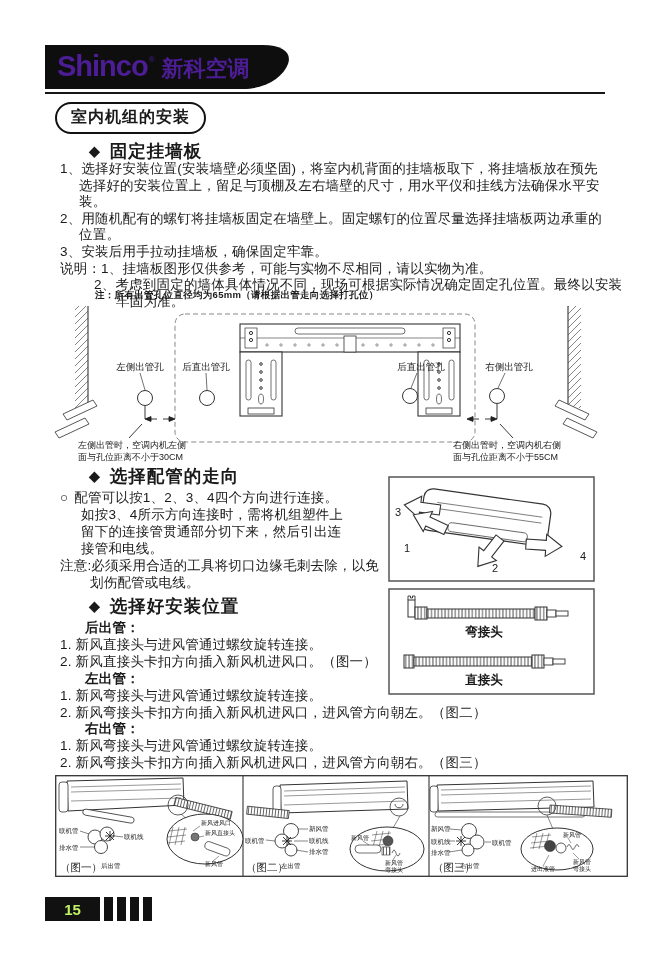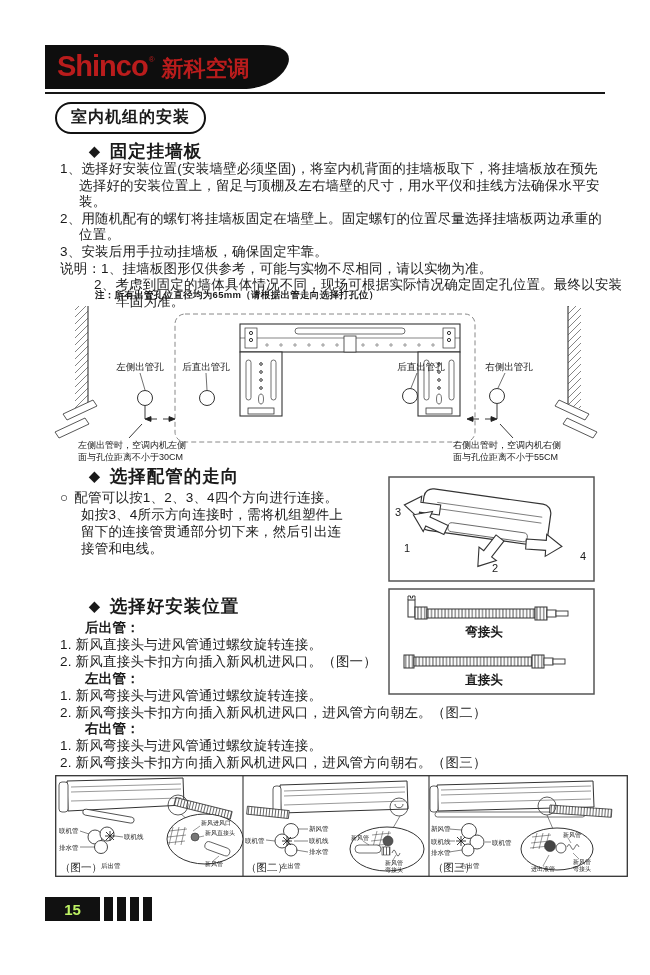--- a/index.html
+++ b/index.html
@@ -1,20 +1,20 @@
 <!DOCTYPE html>
 <html><head>
 <meta charset="utf-8">
 <style>
   html,body{margin:0;padding:0;background:#ffffff;}
   .page{position:relative;width:650px;height:975px;background:#ffffff;overflow:hidden;
         font-family:"Liberation Sans",sans-serif;color:#1a1a1a;}
   .abs{position:absolute;}
   
-  .banner-text{position:absolute;left:57px;top:50px;display:flex;align-items:baseline;color:#b91c1c;white-space:nowrap;}
+  .banner-text{position:absolute;left:57px;top:50px;display:flex;align-items:baseline;color:#4c1d95;white-space:nowrap;}
   .brand-en{font-size:29px;font-weight:bold;letter-spacing:-1px;}
   .reg{font-size:8px;vertical-align:super;position:relative;top:-14px;margin-left:1px;}
   .brand-cn{font-size:22px;font-weight:bold;margin-left:7px;}
   .slogan{position:absolute;left:287px;top:56px;font-family:"DejaVu Serif",serif;
           font-style:italic;font-weight:bold;font-size:20px;letter-spacing:3px;}
   .rule{position:absolute;left:45px;top:92px;width:560px;height:2px;background:#161616;}
   .pill{position:absolute;left:55px;top:102px;border:2.5px solid #111;border-radius:18px;
         padding:3px 14px 4px;font-size:16px;font-weight:bold;letter-spacing:1px;text-align:right;}
   
   .sec-head{position:absolute;font-size:17.5px;font-weight:600;letter-spacing:1px;white-space:nowrap;margin-left:29px;}
@@ -175,20 +175,21 @@
       <text x="408" y="162">面与孔位距离不小于55CM</text>
     </g>
   </svg>
 
   <div class="sec-head" style="left:60px;top:464px">
     <span class="dia">◆</span><span>选择配管的走向</span>
   </div>
   <div class="flow t" style="left:60px;top:489px;width:300px;line-height:17px">
     <div><span>○</span><span style="margin-left:6px">配管可以按1、2、3、4四个方向进行连接。</span></div>
     <div style="margin-left:21px;width:263px">如按3、4所示方向连接时，需将机组塑件上留下的连接管贯通部分切下来，然后引出连接管和电线。</div>
+    <div style="width:295px;padding-left:30px;text-indent:-30px"><span>注意:</span><span>必须采用合适的工具将切口边缘毛刺去除，以免划伤配管或电线。</span></div>
   </div>
 
   <svg class="abs" style="left:388px;top:476px" width="207" height="106" viewBox="0 0 207 106">
     <rect x="1" y="1" width="205" height="104" fill="#fff" stroke="#555" stroke-width="1.5"></rect>
     <g transform="translate(95,46) rotate(8)">
       <rect x="-62" y="-26" width="128" height="42" rx="9" fill="#fff" stroke="#333" stroke-width="1.2"></rect>
       <line x1="-48" y1="-13" x2="58" y2="-13" stroke="#333" stroke-width="0.6"></line>
       <line x1="-48" y1="-7" x2="58" y2="-7" stroke="#333" stroke-width="0.6"></line>
       <rect x="-34" y="5" width="80" height="9" rx="4" fill="#fff" stroke="#333" stroke-width="0.7"></rect>
     </g>

